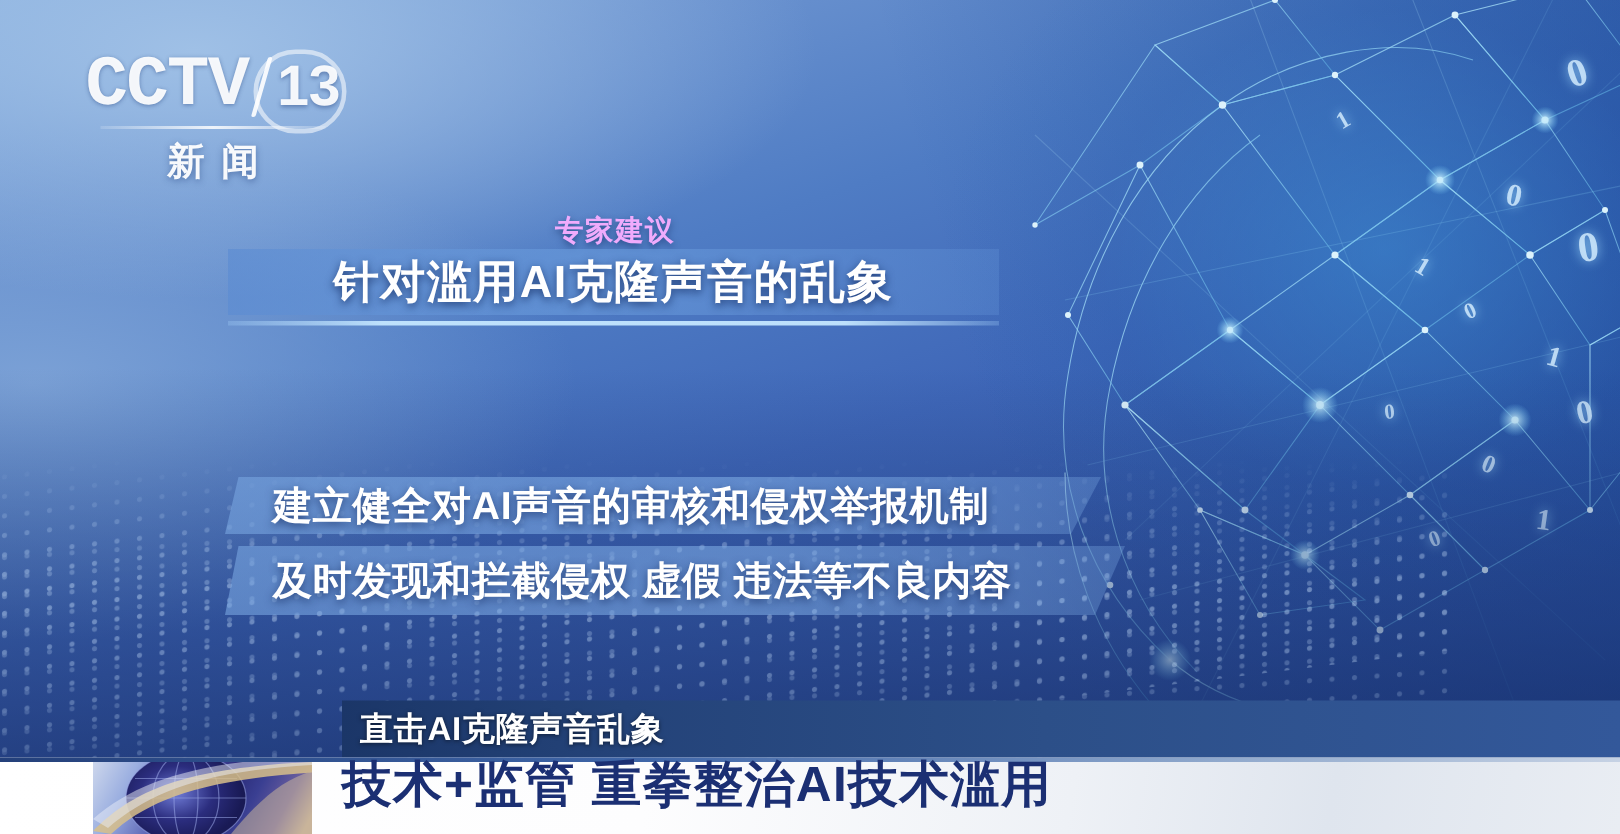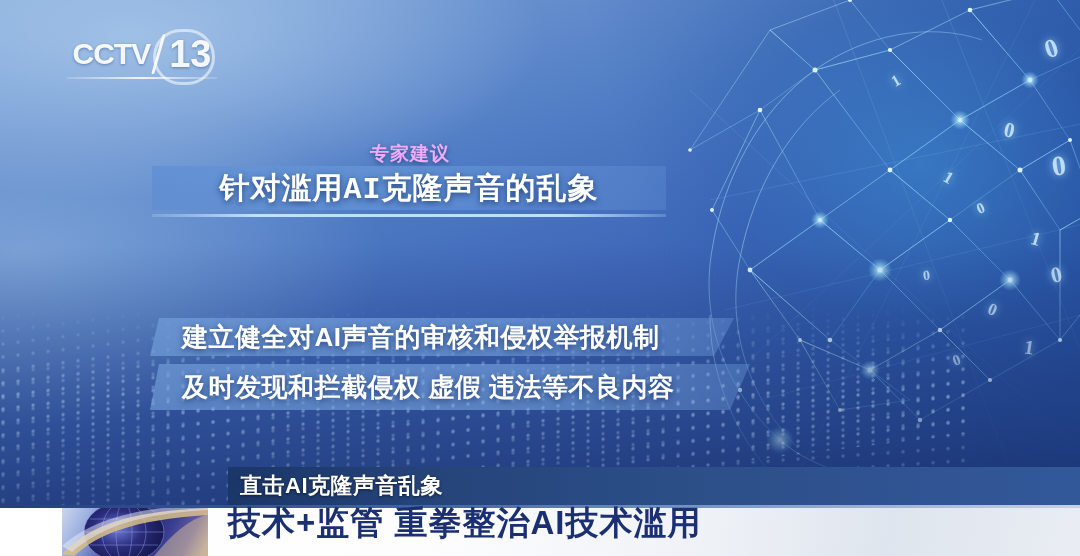--- a/index.html
+++ b/index.html
@@ -77,22 +77,22 @@
     text-align: center;
     user-select: none;
   }
   .logo-row {
     display: flex;
     align-items: center;
     justify-content: center;
     gap: 2px;
   }
   .logo-cctv {
-    font-family: Liberation Sans, sans-serif;
-    font-size: 30px;
+    font-family: Liberation Mono, monospace;
+    font-size: 47px;
     font-weight: 700;
     letter-spacing: -1px;
     color: rgba(255,255,255,0.93);
     text-shadow: 0 1px 3px rgba(30,60,120,0.45);
     line-height: 1;
   }
   .logo-slash {
     display: inline-block;
     width: 3px; height: 40px;
     margin: 0 7px 0 5px;
@@ -154,21 +154,20 @@
     left: 152px; top: 166px;
     width: 514px; height: 44px;
     display: flex;
     align-items: center;
     justify-content: center;
     font-size: 30px;
     font-weight: 700;
     color: #ffffff;
     letter-spacing: 1px;
     text-shadow: 0 2px 6px rgba(18,42,96,0.75);
-    font-family: Liberation Mono, monospace;
   }
   .title-rule {
     position: absolute;
     left: 152px; top: 214px;
     width: 514px; height: 3px;
     background: linear-gradient(90deg, rgba(170,215,255,0.25), rgba(195,230,255,0.95) 20%, rgba(195,230,255,0.95) 80%, rgba(170,215,255,0.25));
   }
 
   
   .bullet {
@@ -412,20 +411,21 @@
   <div class="logo">
     <div class="logo-row">
       <span class="logo-cctv">CCTV</span>
       <span class="logo-slash"></span>
       <span style="position:relative;">
         <span class="logo-13">13</span>
         <span class="logo-ring"></span>
       </span>
     </div>
     <div class="logo-underline"></div>
+    <div class="logo-cn">新闻</div>
   </div>
 
   <div class="kicker">专家建议</div>
   <div class="title-band"></div>
   <div class="title-text">针对滥用AI克隆声音的乱象</div>
   <div class="title-rule"></div>
 
   <div class="bullet bullet-2">
     <span class="bullet-light-text">建立健全对AI声音的审核和侵权举报机制</span>
   </div>

